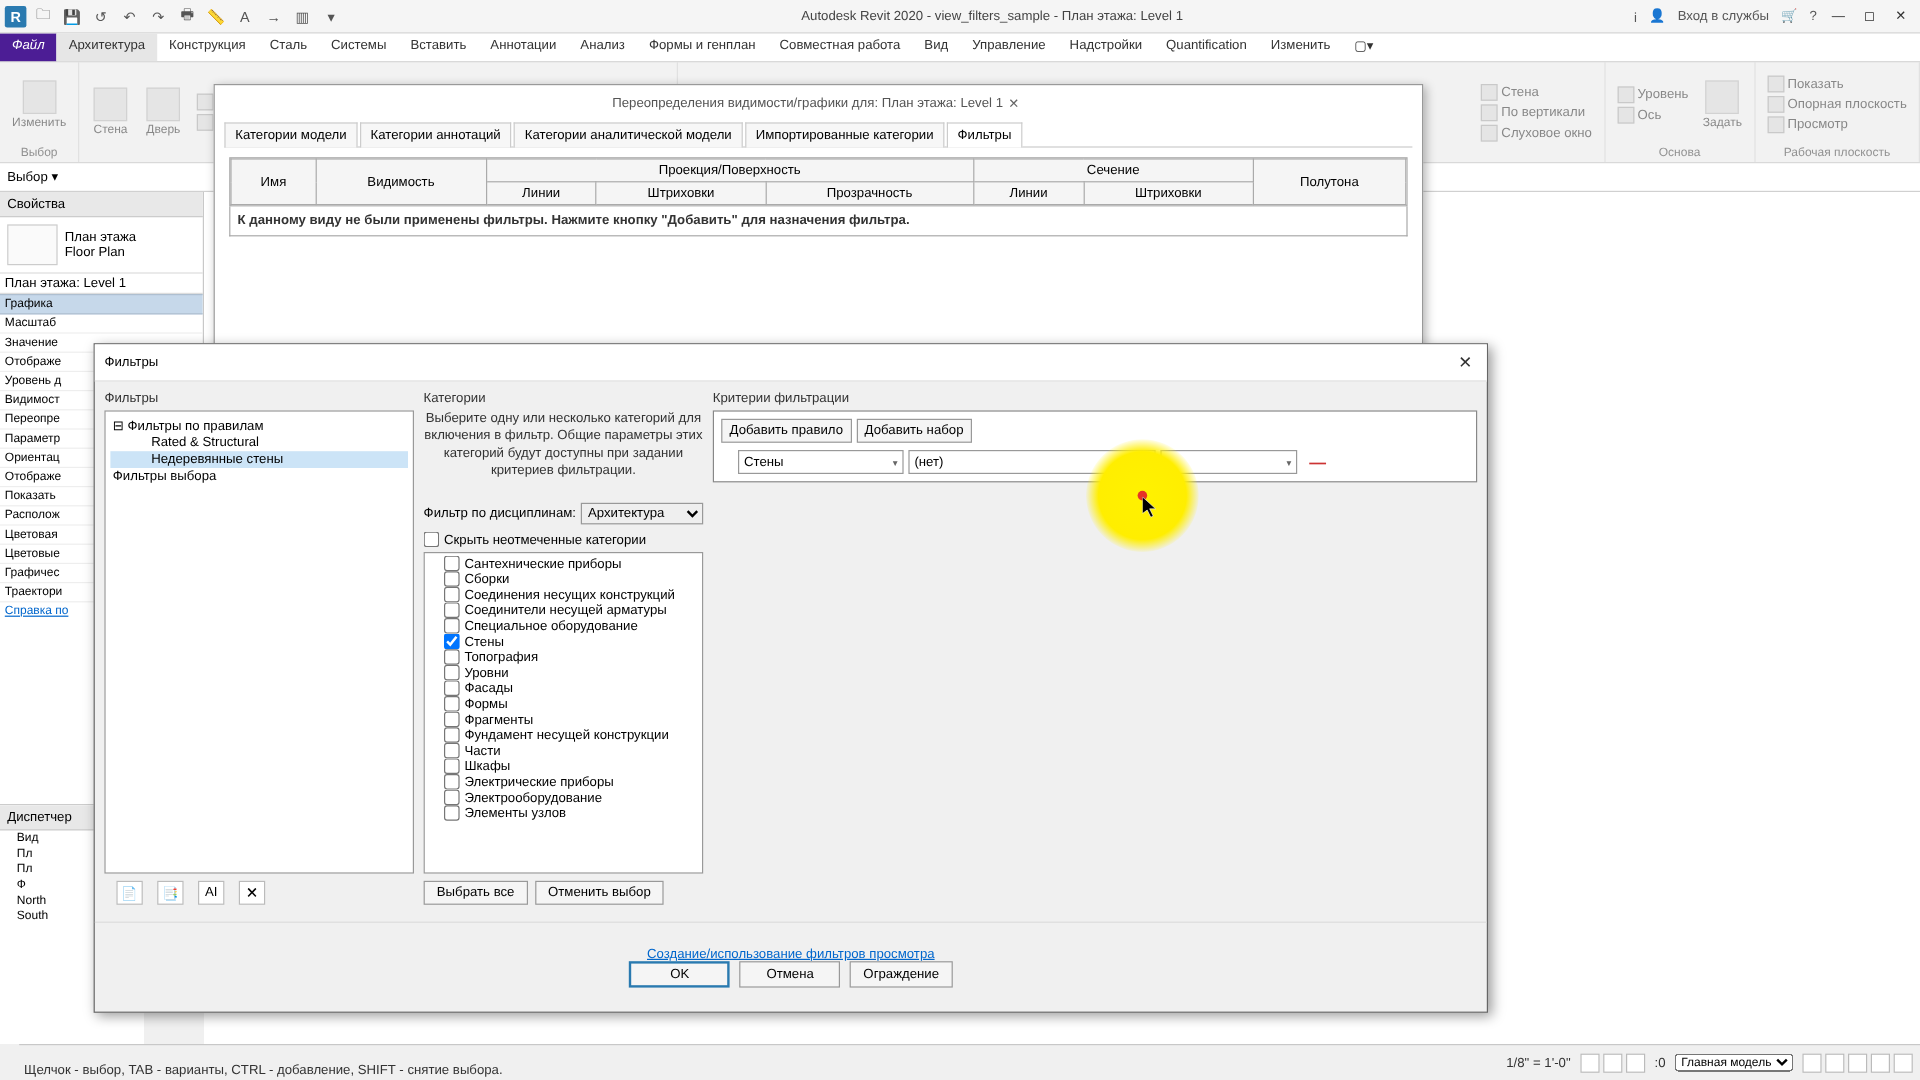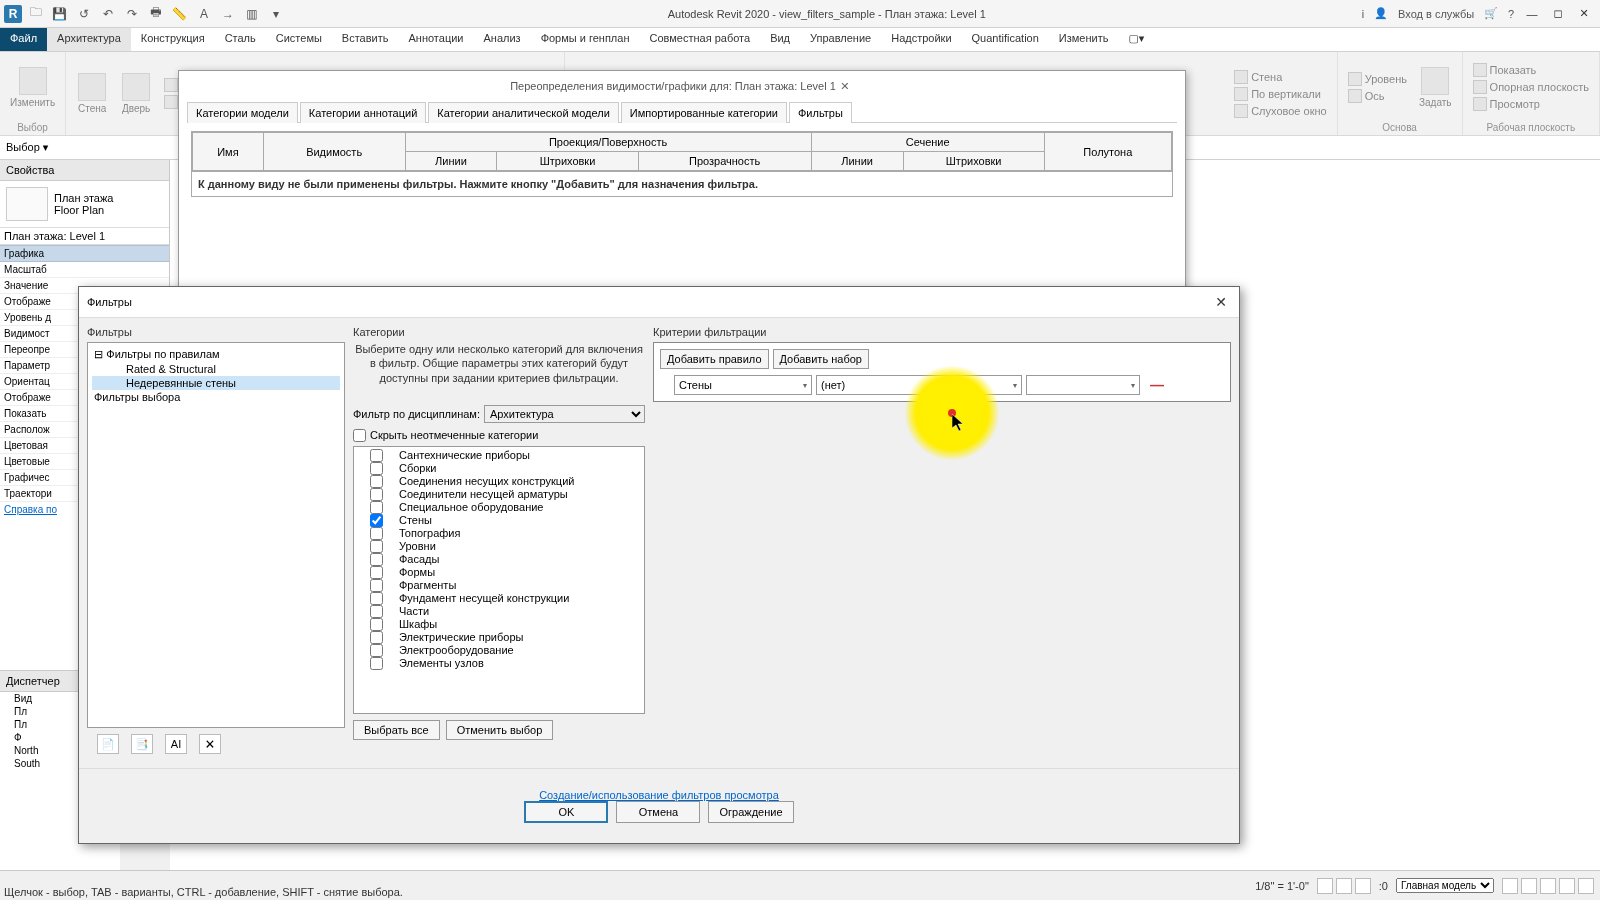--- a/index.html
+++ b/index.html
@@ -10,21 +10,21 @@
 .titlebar .qat { display: flex; gap: 4px; margin-right: 8px; }
 .titlebar .qat-icon { width: 20px; height: 20px; display: flex; align-items: center; justify-content: center; color: #555; font-size: 12px; cursor: pointer; }
 .titlebar .title-text { flex: 1; text-align: center; color: #444; }
 .titlebar .right-icons { display: flex; gap: 6px; align-items: center; margin-right: 4px; }
 .titlebar .right-icons span { color: #555; cursor: pointer; padding: 2px; }
 .win-controls { display: flex; gap: 2px; }
 .win-controls div { width: 24px; height: 20px; display: flex; align-items: center; justify-content: center; cursor: pointer; color: #333; }
 
 .ribbon-tabs { height: 24px; background: #fff; display: flex; border-bottom: 1px solid #d0d0d0; }
 .ribbon-tabs .tab { padding: 4px 10px; color: #333; cursor: pointer; }
-.ribbon-tabs .tab.file { background: #0c4a6e; color: #fff; }
+.ribbon-tabs .tab.file { background: #4c1d95; color: #fff; font-style: italic; }
 .ribbon-tabs .tab.active { background: #e6e6e6; }
 
 .ribbon-panel { height: 84px; background: #f4f4f4; display: flex; border-bottom: 1px solid #c8c8c8; opacity: 0.55; }
 .ribbon-group { border-right: 1px solid #d6d6d6; padding: 2px 6px; display: flex; flex-direction: column; }
 .ribbon-group .items { display: flex; gap: 4px; flex: 1; align-items: center; flex-wrap: wrap; }
 .ribbon-group .label { text-align: center; color: #444; font-size: 10px; padding-top: 2px; }
 .ribbon-btn { display: flex; flex-direction: column; align-items: center; gap: 2px; padding: 2px 4px; min-width: 40px; }
 .ribbon-btn .ico { width: 28px; height: 28px; background: #ddd; border: 1px solid #bbb; }
 .ribbon-btn .lbl { font-size: 10px; color: #333; }
 .ribbon-small { display: flex; align-items: center; gap: 3px; padding: 1px 4px; font-size: 10px; color: #333; white-space: nowrap; }
@@ -41,21 +41,21 @@
 .prop-grid .hdr { background: #c6d8ea; padding: 2px 4px; border-top: 1px solid #aebfd0; border-bottom: 1px solid #aebfd0; font-size: 10px; }
 .prop-row { display: flex; border-bottom: 1px solid #eee; }
 .prop-row .k { width: 100%; padding: 2px 4px; font-size: 10px; }
 .prop-link { color: #0066cc; text-decoration: underline; padding: 2px 4px; font-size: 10px; }
 
 .browser { width: 120px; background: #fff; border-top: 1px solid #ccc; }
 .browser .node { padding: 1px 4px 1px 14px; font-size: 10px; }
 
 .canvas { flex: 1; background: #fff; position: relative; }
 
-.statusbar { position: absolute; bottom: 0; left: 0; right: 0; height: 30px; background: #f0f0f0; border-top: 1px solid #c8c8c8; display: flex; align-items: center; padding: 0 6px; gap: 8px; color: #333; font-size: 10px; }
+.statusbar { position: absolute; bottom: 0; left: 16px; right: 0; height: 30px; background: #f0f0f0; border-top: 1px solid #c8c8c8; display: flex; align-items: center; padding: 0 6px; gap: 8px; color: #333; font-size: 10px; }
 .statusbar .seg { display: flex; align-items: center; gap: 3px; }
 .statusbar .sb-ico { width: 16px; height: 16px; border: 1px solid #bbb; background: #fff; }
 .statusbar select { font-size: 10px; }
 
 
 .vg-dialog { position: absolute; left: 178px; top: 70px; width: 1008px; height: 720px; background: #fff; border: 1px solid #999; box-shadow: 2px 2px 8px rgba(0,0,0,0.3); }
 .vg-title { padding: 6px 8px; color: #555; display: flex; justify-content: center; align-items: center; }
 .vg-close { width: 18px; height: 18px; display: flex; align-items: center; justify-content: center; cursor: pointer; color: #666; }
 .vg-tabs { display: flex; border-bottom: 1px solid #ccc; margin: 0 8px; }
 .vg-tabs .vtab { padding: 4px 8px; border: 1px solid #ccc; border-bottom: none; margin-right: 2px; background: #f7f7f7; position: relative; top: 1px; cursor: pointer; }
@@ -66,36 +66,36 @@
 .vg-table th { border: 1px solid #aaa; padding: 3px 6px; font-weight: normal; background: #f5f5f5; }
 .vg-msg { padding: 6px; font-size: 11px; color: #333; border: 1px solid #aaa; border-top: none; font-weight: bold; }
 
 
 .filters-dialog { position: absolute; left: 78px; top: 286px; width: 1162px; height: 558px; background: #f0f0f0; border: 1px solid #666; box-shadow: 3px 3px 10px rgba(0,0,0,0.4); z-index: 10; display: flex; flex-direction: column; }
 .fd-title { background: #fff; padding: 5px 8px; display: flex; justify-content: space-between; align-items: center; border-bottom: 1px solid #ddd; }
 .fd-close { width: 20px; height: 20px; display: flex; align-items: center; justify-content: center; cursor: pointer; font-size: 14px; color: #333; }
 .fd-body { flex: 1; display: flex; padding: 8px; gap: 8px; }
 .fd-col { display: flex; flex-direction: column; }
 .fd-col.left { width: 258px; }
-.fd-col.mid { width: 292px; }
+.fd-col.mid { width: 233px; }
 .fd-col.right { flex: 1; }
 .fd-label { font-size: 11px; color: #333; margin-bottom: 4px; }
 .fd-box { border: 1px solid #999; background: #fff; flex: 1; padding: 4px; overflow: auto; }
 .tree-node { padding: 1px 2px 1px 14px; font-size: 11px; cursor: pointer; white-space: nowrap; }
 .tree-node.sel { background: #cce4f7; }
 .tree-root { padding-left: 2px; }
 .fd-icons { display: flex; gap: 12px; padding: 6px 10px; }
 .fd-icon-btn { width: 22px; height: 20px; border: 1px solid #bbb; background: #fff; cursor: pointer; display: flex; align-items: center; justify-content: center; font-size: 11px; }
 
 .fd-desc { font-size: 11px; color: #333; margin-bottom: 20px; line-height: 1.3; text-align: center; }
 .fd-filter-row { display: flex; align-items: center; gap: 4px; margin-bottom: 6px; }
 .fd-filter-row select { flex: 1; border: 1px solid #999; padding: 1px; }
 .chk-row { display: flex; align-items: center; gap: 4px; margin-bottom: 4px; }
 .cat-list { border: 1px solid #999; background: #fff; height: 268px; overflow-y: scroll; padding: 2px; }
-.cat-item { display: flex; align-items: center; gap: 16px; padding: 0 2px; font-size: 11px; }
+.cat-item { display: flex; align-items: center; gap: 4px; padding: 0 2px; font-size: 11px; }
 .cat-item input { margin-left: 12px; }
 .fd-sel-btns { display: flex; gap: 6px; margin-top: 6px; }
 .fd-btn { border: 1px solid #999; background: #f5f5f5; padding: 3px 10px; cursor: pointer; }
 
 .rules-box { border: 1px solid #888; background: #fff; padding: 6px; }
 .rules-header { display: flex; gap: 4px; margin-bottom: 6px; align-items: stretch; }
 .rules-header .logic { flex: 1; border: 1px solid #8ab; background: #fff; padding: 3px 6px; color: #2a6ab0; font-weight: bold; display: flex; align-items: center; justify-content: space-between; }
 .rules-header .logic::after { content: "▾"; font-size: 9px; color: #666; }
 .rules-header .rb { border: 1px solid #999; background: #f5f5f5; padding: 3px 6px; cursor: pointer; }
 .rule-row { display: flex; gap: 4px; margin-left: 14px; align-items: center; }

